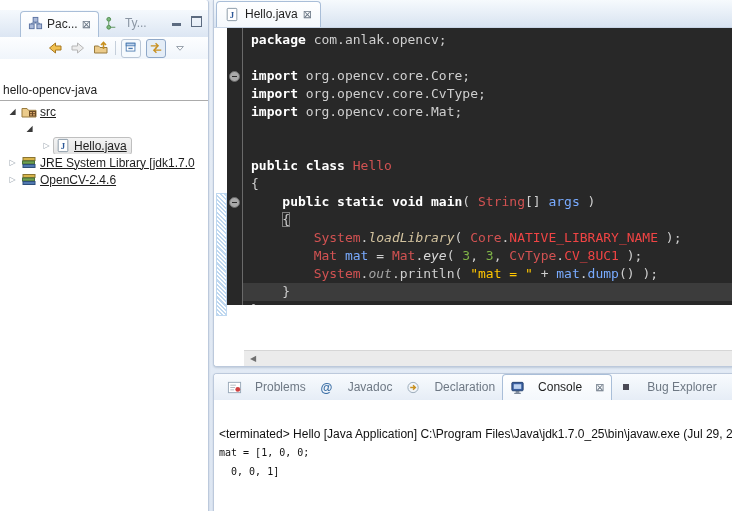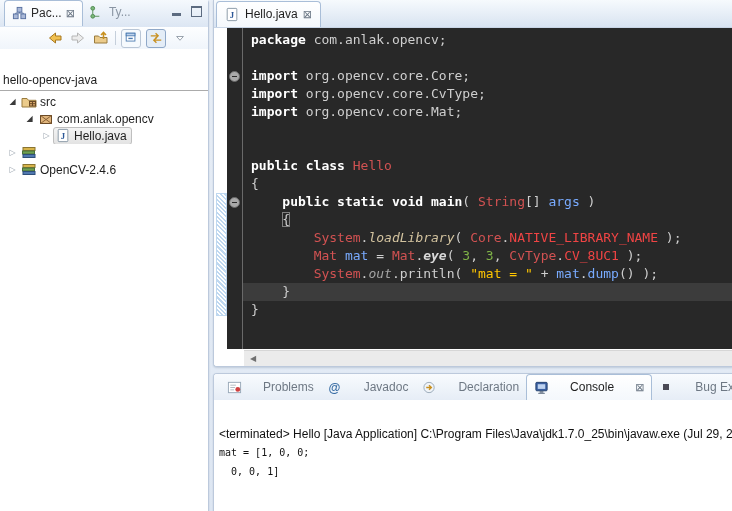--- a/index.html
+++ b/index.html
@@ -5,76 +5,76 @@
   html,body{margin:0;padding:0;}
   body{
     width:732px;height:511px;position:relative;overflow:hidden;
     background:linear-gradient(#EAF0F8,#DFE8F4);
     font-family:"Liberation Sans",sans-serif;
     -webkit-font-smoothing:antialiased;
   }
   .panel{position:absolute;background:#fff;border:1px solid #BCC9DC;box-shadow:0 1px 2px rgba(90,110,140,.25);}
   
   #pkg-panel{left:0;top:0;width:208px;height:511px;border-left:none;border-top:none;border-bottom:none;border-radius:0 3px 0 0;}
-  .view-tabbar{height:27px;background:linear-gradient(#F5F9FD,#DCE6F3);display:flex;align-items:flex-start;padding-left:4px;position:relative;}
+  .view-tabbar{height:27px;background:linear-gradient(#F5F9FD,#DCE6F3);display:flex;align-items:center;padding-left:20px;position:relative;margin-top:10px;}
   .vtab{display:inline-flex;align-items:center;gap:4px;font-size:12px;padding:4px 7px 5px 6px;border-radius:4px 4px 0 0;color:#8A95A3;white-space:nowrap;}
   .vtab.active{background:linear-gradient(#FFFFFF,#F4F8FC);border:1px solid #A9BED8;border-bottom:none;color:#2B2B2B;}
   .minmax{position:absolute;right:6px;top:6px;display:flex;gap:10px;align-items:center;}
   .min-glyph{width:9px;height:3px;background:#5C6B80;margin-top:6px;}
   .max-glyph{width:9px;height:8px;border:1px solid #5C6B80;border-top:2px solid #5C6B80;}
   .view-toolbar{height:22px;display:flex;align-items:center;gap:5px;padding-left:46px;background:linear-gradient(#FDFEFF,#F0F5FB);}
   .tbtn{width:18px;height:17px;display:flex;align-items:center;justify-content:center;}
   .tbtn.boxed{border:1px solid #B9C6D6;border-radius:3px;background:#F6FAFD;}
   .tbtn.pressed{border:1px solid #8FA8C8;background:#E4EDF7;}
   .tsep{width:1px;height:14px;background:#C5CFDB;}
   #tree{font-size:12px;color:#1E1E1E;padding-top:3px;overflow:hidden;}
   .proj-label{height:16px;line-height:16px;padding-left:3px;white-space:nowrap;margin-top:20px;}
   .proj-sep{border-top:1px solid #ABABAB;margin:2px 0 2px 0;}
   .tree-row{display:flex;align-items:center;height:17px;white-space:nowrap;overflow:hidden;}
   .tw{width:13px;flex:0 0 13px;text-align:center;font-size:8px;}
   .tw.exp{color:#3A3A3A;}
   .tw.col{color:#9AA4AE;}
-  .row-core{display:inline-flex;align-items:center;gap:3px;padding:0 4px 0 1px;border:1px solid transparent;}
+  .row-core{display:inline-flex;align-items:center;gap:3px;padding:0 4px 0 1px;border:1px solid transparent;text-decoration:underline;}
   .row-core.selected{background:linear-gradient(#F4F4F4,#E3E3E3);border:1px solid #BFBFBF;border-radius:3px;}
   .ticon{width:16px;height:16px;flex:0 0 16px;display:inline-flex;align-items:center;justify-content:center;}
   
   #editor-panel{left:213px;top:0;width:519px;height:366px;border-top:none;border-right:none;border-radius:0 0 0 4px;overflow:hidden;}
   .etabbar{height:27px;background:linear-gradient(#F6FAFD,#D8E3F1);display:flex;align-items:flex-end;padding-left:2px;border-bottom:1px solid #C8D5E6;}
   .etab{display:inline-flex;align-items:center;gap:5px;font-size:12px;padding:4px 8px 5px 7px;border-radius:4px 4px 0 0;background:linear-gradient(#FFFFFF,#F4F8FC);border:1px solid #A9BED8;border-bottom:none;color:#1E1E1E;}
   .closex{font-size:11px;color:#6A7684;line-height:10px;}
-  #editor-body{position:absolute;left:0;top:28px;right:0;height:321px;display:flex;}
+  #editor-body{position:absolute;left:0;top:28px;right:0;height:277px;display:flex;}
   #ann-ruler{width:13px;background:#FFFFFF;position:relative;flex:0 0 13px;}
   #range-hatch{position:absolute;left:2px;top:165px;width:9px;height:121px;
     background-image:repeating-linear-gradient(45deg,#BFD8F0 0 1.5px,#FFFFFF 1.5px 3px);
     border:1px solid #BFD8F0;}
   #fold-gutter{width:15px;background:#282828;position:relative;flex:0 0 15px;border-right:1px solid #6A6A6A;}
   .fold-marker{position:absolute;left:2px;width:9px;height:9px;border-radius:50%;background:#A9A9A9;border:1px solid #6A6A6A;}
   .fold-marker::after{content:"";position:absolute;left:2px;top:4px;width:5px;height:1px;background:#2B2B2B;}
   #code{flex:1;background:#282828;padding:3px 0 0 8px;font-family:"DejaVu Sans Mono",monospace;font-size:13px;line-height:18px;white-space:pre;overflow:hidden;position:relative;}
   .cl{height:18px;}
   .cl.cur{background:#3C3C3C;margin-left:-8px;padding-left:8px;}
   .t-k{color:#FFFFFF;font-weight:bold;}
   .t-d{color:#CFCFCF;}
   .t-cl{color:#D25252;}
   .t-v{color:#79ABFF;}
   .t-n{color:#7FB347;}
   .t-s{color:#FFC600;}
   .t-cn{color:#ef4444;}
   .t-sm{color:#D3C39F;font-style:italic;}
-  .t-smg{color:#D8D8D8;font-style:italic;font-weight:bold;}
+  .t-smg{color:#D8D8D8;font-style:italic;}
   .t-sf{color:#a3a3a3;font-style:italic;}
   .t-m{color:#79ABFF;}
   .t-brk{color:#CFCFCF;outline:1px solid #808080;outline-offset:-1px;}
   #hscroll{position:absolute;left:0;bottom:0;height:16px;right:0;background:#FFFFFF;display:flex;}
   #hscroll .track{margin-left:30px;flex:1;background:#EBEBEB;border-top:1px solid #D6D6D6;display:flex;align-items:center;}
   #hscroll .larrow{color:#707070;font-size:8px;padding-left:6px;}
   
   #console-panel{left:213px;top:373px;width:519px;height:138px;border-bottom:none;border-right:none;border-radius:4px 0 0 0;overflow:hidden;}
   .ctabbar{height:26px;background:linear-gradient(#F8FBFE,#E6EDF6);display:flex;align-items:flex-end;padding-left:6px;white-space:nowrap;}
-  .ctab{display:inline-flex;align-items:center;gap:21px;font-size:12px;padding:4px 7px 5px 6px;color:#6E7884;border-radius:4px 4px 0 0;}
+  .ctab{display:inline-flex;align-items:center;gap:13px;font-size:12px;padding:4px 7px 5px 6px;color:#6E7884;border-radius:4px 4px 0 0;}
   .ctab.active{background:linear-gradient(#FFFFFF,#F4F8FC);border:1px solid #A9BED8;border-bottom:none;color:#1E1E1E;}
   .cticon{width:16px;height:16px;display:inline-flex;align-items:center;justify-content:center;flex:0 0 16px;}
   #console-status{margin-top:27px;padding-left:5px;font-size:12px;color:#111;white-space:nowrap;overflow:hidden;}
   #console-output{padding-left:5px;padding-top:2px;font-family:"DejaVu Sans Mono",monospace;font-size:10px;line-height:19px;color:#111;white-space:pre;}
 </style>
 </head>
 <body>
 
 <div class="panel" id="pkg-panel">
   <div class="view-tabbar">
@@ -154,29 +154,20 @@
                 <path d="M1 4.5 h5 l1.5 1.8 H15 V13 H1 Z" fill="#EBCB8B" stroke="#997B3D"></path>
                 <rect x="8.5" y="7.5" width="6" height="4.5" fill="#D9A86A" stroke="#6B4A26"></rect>
                 <path d="M8.5 9.7 h6 M11.5 7.5 v4.5" stroke="#6B4A26" fill="none"></path>
               </svg>
             </span>
             <span>src</span>
           </span>
         </div>
         <div class="tree-row" style="padding-left: 23px;">
           <span class="tw exp">◢</span>
-          <span class="row-core">
-            <span class="ticon">
-              <svg width="16" height="16" viewBox="0 0 16 16">
-                <rect x="2.5" y="4.5" width="11" height="8" fill="#E0B57C" stroke="#6B4A26"></rect>
-                <path d="M2.5 4.5 L13.5 12.5 M13.5 4.5 L2.5 12.5" stroke="#8A6236"></path>
-              </svg>
-            </span>
-            <span>com.anlak.opencv</span>
-          </span>
         </div>
         <div class="tree-row" style="padding-left: 40px;">
           <span class="tw col">▷</span>
           <span class="row-core selected">
             <span class="ticon">
               <svg width="14" height="15" viewBox="0 0 16 16">
                 <rect x="2.5" y="1" width="11" height="14" rx="1" fill="#FFFFFF" stroke="#7E8F9E"></rect>
                 <text x="8" y="11.5" font-size="10" font-weight="bold" fill="#2B5797" text-anchor="middle" font-family="Liberation Serif,serif">J</text>
               </svg>
             </span>
@@ -186,20 +177,21 @@
         <div class="tree-row" style="padding-left: 6px;">
           <span class="tw col">▷</span>
           <span class="row-core">
             <span class="ticon">
               <svg width="16" height="16" viewBox="0 0 16 16">
                 <rect x="2" y="2.5" width="12" height="3" fill="#D8B44A" stroke="#8A7430"></rect>
                 <rect x="1.5" y="6" width="12" height="3" fill="#6FA053" stroke="#48703A"></rect>
                 <rect x="2" y="9.5" width="12" height="3" fill="#5078B0" stroke="#2F4F7A"></rect>
               </svg>
             </span>
+            <span>JRE System Library [jdk1.7.0</span>
           </span>
         </div>
         <div class="tree-row" style="padding-left: 6px;">
           <span class="tw col">▷</span>
           <span class="row-core">
             <span class="ticon">
               <svg width="16" height="16" viewBox="0 0 16 16">
                 <rect x="2" y="2.5" width="12" height="3" fill="#D8B44A" stroke="#8A7430"></rect>
                 <rect x="1.5" y="6" width="12" height="3" fill="#6FA053" stroke="#48703A"></rect>
                 <rect x="2" y="9.5" width="12" height="3" fill="#5078B0" stroke="#2F4F7A"></rect>

